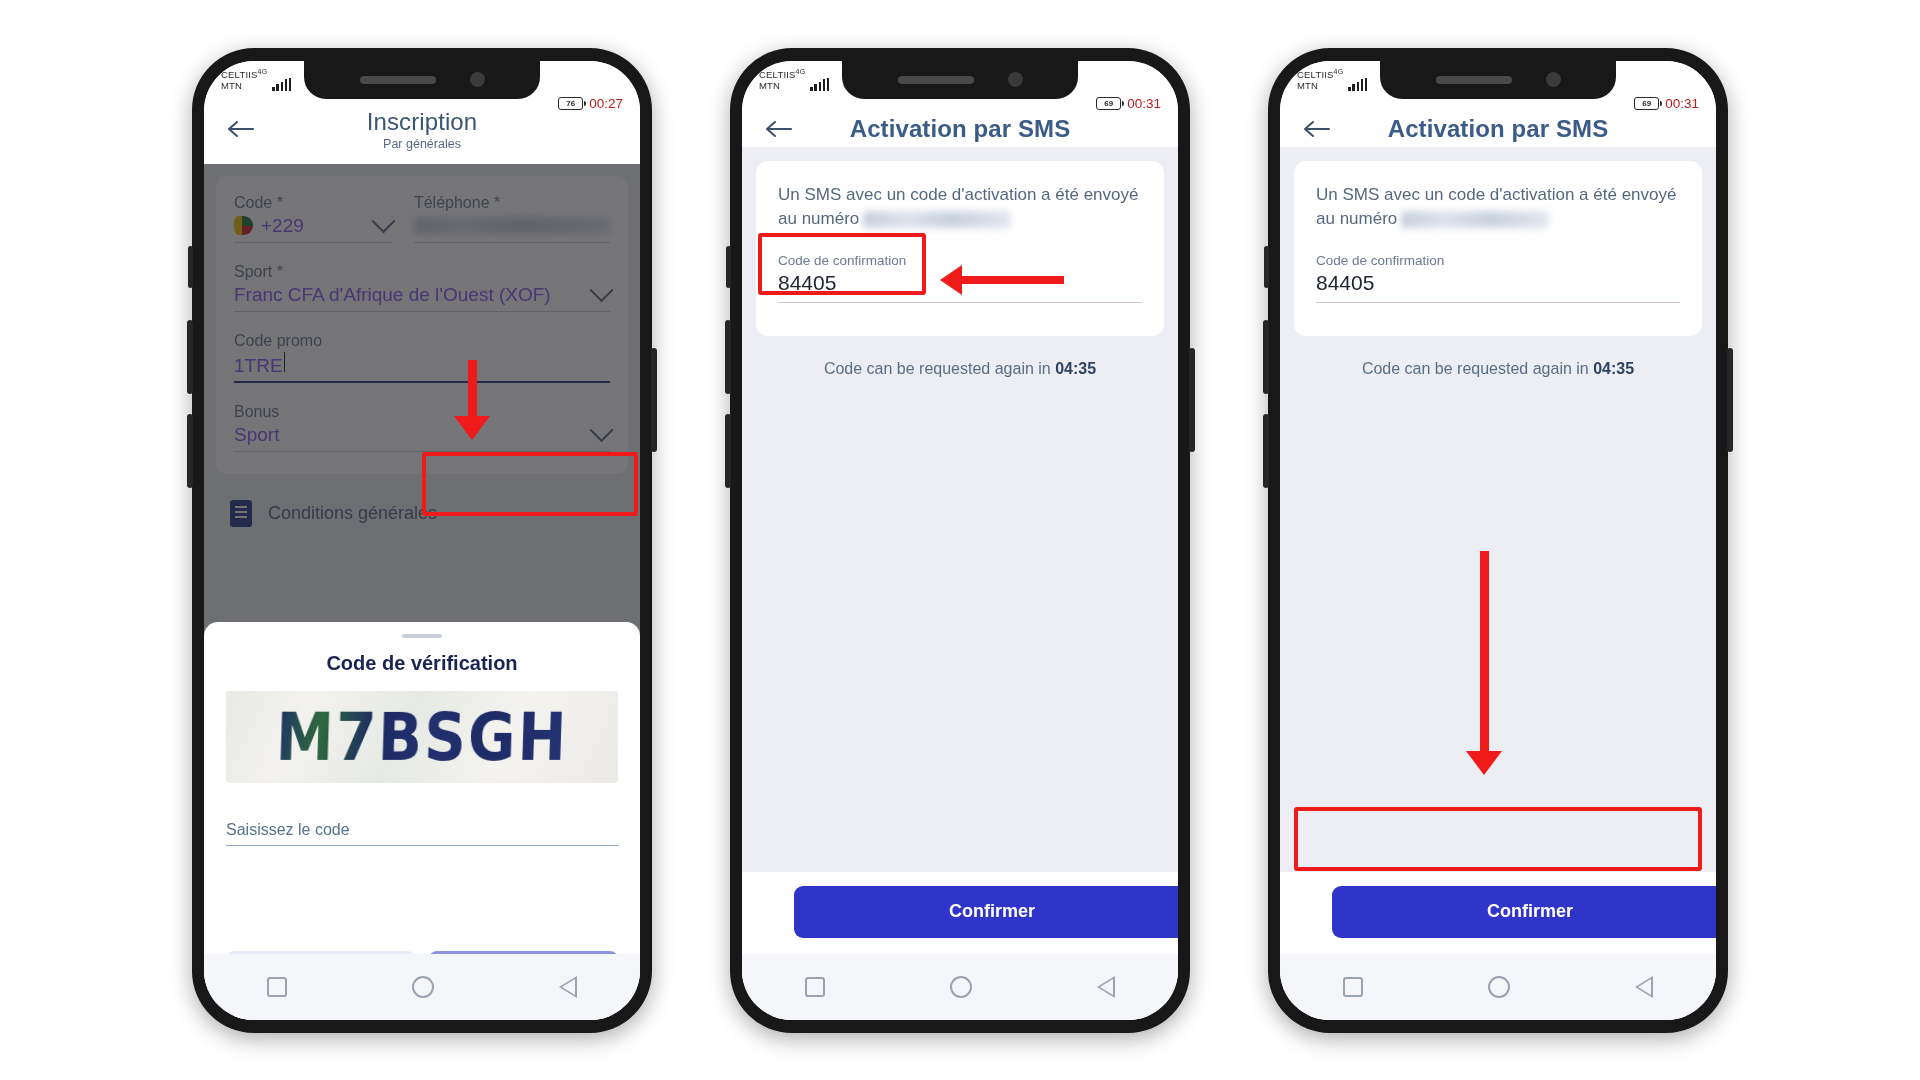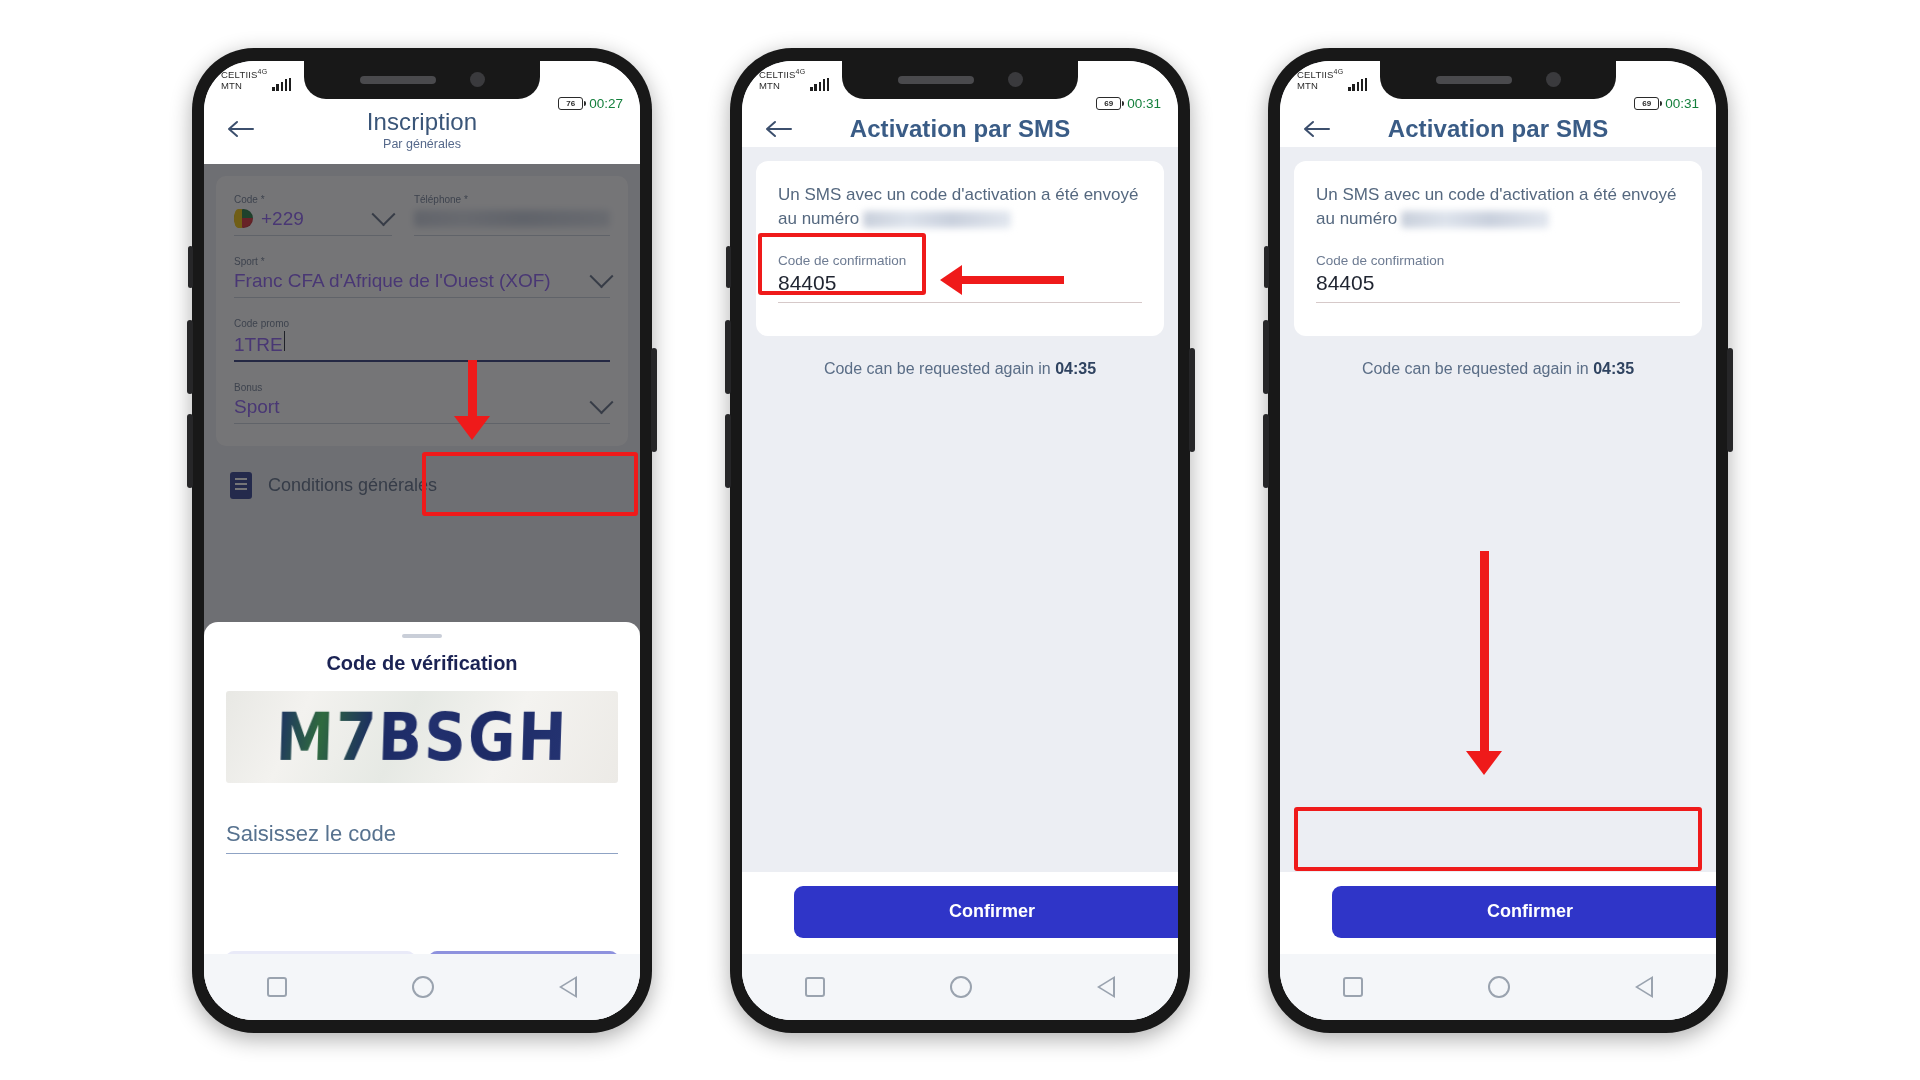--- a/index.html
+++ b/index.html
@@ -98,21 +98,21 @@
     border: 1.4px solid #2b2b2b;
     border-radius: 3px;
     font-size: 8px; font-weight: bold;
     display: flex; align-items: center; justify-content: center;
     color: #2b2b2b;
   }
   .battery::after {
     content: ""; position: absolute; right: -4px; top: 3.5px;
     width: 2.4px; height: 5px; background: #2b2b2b; border-radius: 0 2px 2px 0;
   }
-  .clock { font-size: 13.5px; color: #15803d; }
+  .clock { font-size: 13.5px; color: #b91c1c; }
 
   
   .appbar {
     flex: 0 0 auto;
     background: #ffffff;
     padding: 13px 20px 1px;
     display: flex;
     align-items: center;
     position: relative;
     z-index: 10;
@@ -137,21 +137,21 @@
   
   .form-card {
     margin: 12px 12px 0;
     background: #ffffff;
     border-radius: 10px;
     padding: 18px 18px 22px;
   }
   .row2 { display: flex; gap: 22px; }
   .field { margin-top: 20px; }
   .field:first-child { margin-top: 0; }
-  .flabel { font-size: 10px; color: #6d7b92; margin-bottom: 2px; }
+  .flabel { font-size: 16px; color: #6d7b92; margin-bottom: 2px; }
   .fline {
     border-bottom: 1px solid #c9cfdb;
     padding-bottom: 4px;
     display: flex;
     align-items: center;
     min-height: 29px;
   }
   .fline.focused { border-bottom: 2px solid #2a3576; }
   .fvalue { font-size: 19px; color: #8b5cf6; flex: 1; }
   .flag {
@@ -249,21 +249,21 @@
     background-clip: text;
     color: transparent;
     transform: scaleY(1.12) skewX(-2deg);
     filter: blur(.35px);
   }
   .sheet-input {
     margin-top: 38px;
     border-bottom: 1.5px solid #8fa3c4;
     padding-bottom: 6px;
   }
-  .sheet-input span { font-size: 22px; color: #57728f; }
+  .sheet-input span { font-size: 16px; color: #57728f; }
   .sheet-actions {
     margin-top: auto;
     display: flex; gap: 14px;
     padding-bottom: 20px;
   }
   .btn-cancel {
     flex: 1; height: 49px; border-radius: 8px;
     background: #e9eaf8; color: #2b3a8f;
     font-size: 15px; font-weight: 700; letter-spacing: .6px;
     display: flex; align-items: center; justify-content: center;

